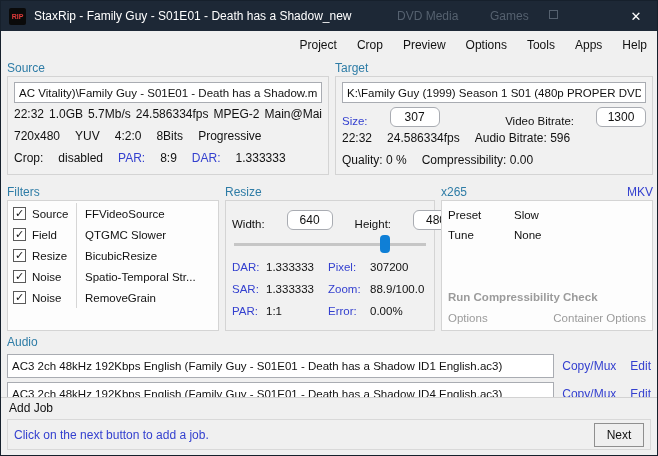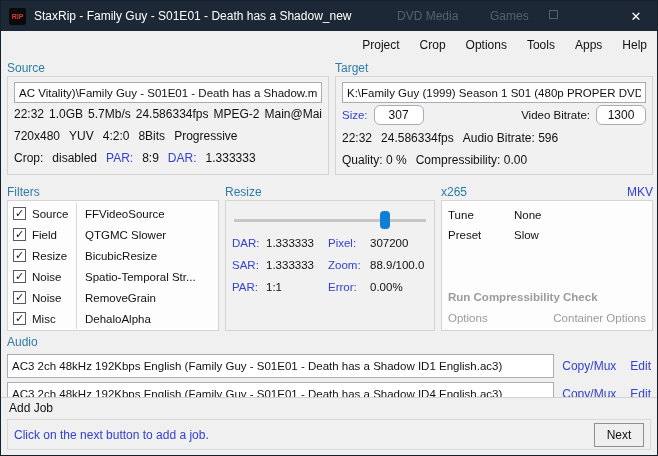--- a/index.html
+++ b/index.html
@@ -26,29 +26,29 @@
 
   
   .sec { position:absolute; }
   .sec-title { color:#2e7ca6; height:17px; display:flex; align-items:center; }
   .gbox { border:1px solid #d4d4d4; background:#f1f1f1; padding:5px 6px; }
   .white { background:#fdfdfd; }
   .tbox { border:1px solid #a9acb2; background:#fff; height:21px; font-family:"Liberation Sans",sans-serif;
           font-size:11.5px; padding:0 4px; color:#111; width:100%; }
   .tbox.num { text-align:center; font-size:12px; }
   .line { display:flex; gap:5px; align-items:center; height:22px; white-space:nowrap; overflow:hidden; font-size:12px; }
-  .line.sp { gap:9px; }
+  .line.sp { gap:15px; }
   .link { color:#3440cf; cursor:pointer; }
   .graylink { color:#9b9b9b; cursor:pointer; }
 
   
   .sec-source { left:6px; top:58px; width:322px; height:118px; }
   .sec-target { left:334px; top:58px; width:318px; height:118px; }
   .sec-source .gbox, .sec-target .gbox { height:99px; }
-  .trow { display:flex; align-items:center; height:24px; gap:6px; font-size:11.5px; white-space:nowrap; }
+  .trow { display:flex; align-items:flex-end; height:24px; gap:22px; font-size:11.5px; white-space:nowrap; }
   .trow .tbox { width:50px; flex:0 0 auto; height:20px;border-radius:6px; }
   .push { margin-left:auto; }
 
   
   .sec-filters { left:6px; top:182px; width:212px; height:148px; }
   .fbox { height:131px; padding:2px 0; }
   .frow { display:flex; align-items:center; height:21px; padding-left:5px; }
   .cb { width:13px; height:13px; border:1px solid #5a5a5a; background:#fff; margin-right:6px;
         flex:0 0 auto; display:flex; align-items:center; justify-content:center;
         font-size:11px; color:#111; line-height:1; }
@@ -100,20 +100,21 @@
     <span class="title-text">StaxRip - Family Guy - S01E01 - Death has a Shadow_new</span>
     <span class="ghost" style="left:396px;">DVD Media</span>
     <span class="ghost" style="left:489px;">Games</span>
     <span class="ghost-sq" style="left:548px;"></span>
     <span class="close-btn">✕</span>
   </div>
 
   <div class="menubar">
     <span class="menu-item">Project</span>
     <span class="menu-item">Crop</span>
+    <span class="menu-item">Preview</span>
     <span class="menu-item">Options</span>
     <span class="menu-item">Tools</span>
     <span class="menu-item">Apps</span>
     <span class="menu-item">Help</span>
   </div>
 
   <div class="sec sec-source">
     <div class="sec-title">Source</div>
     <div class="gbox">
       <input class="tbox" readonly="" value="AC Vitality)\Family Guy - S01E01 - Death has a Shadow.mkv" style="">
@@ -186,31 +187,32 @@
       <div class="frow">
         <span class="cb" data-checked="true"></span>
         <span class="fname">Noise</span>
         <span class="fval">Spatio-Temporal Str...</span>
       </div>
       <div class="frow">
         <span class="cb" data-checked="true"></span>
         <span class="fname">Noise</span>
         <span class="fval">RemoveGrain</span>
       </div>
-      <div class="frow">
-        <span class="cb" data-checked="true"></span>
-        <span class="fname">Misc</span>
-        <span class="fval">DehaloAlpha</span>
-      </div>
     </div>
   </div>
 
   <div class="sec sec-resize">
     <div class="sec-title">Resize</div>
     <div class="gbox rbox">
+      <div class="trow">
+        <span>Width:</span>
+        <input class="tbox num" style="width: 46px;" readonly="" value="640">
+        <span class="push">Height:</span>
+        <input class="tbox num" style="width: 46px;" readonly="" value="480">
+      </div>
       <div class="slider">
         <div class="track"></div>
         <div class="thumb"></div>
       </div>
       <div class="rgrid">
         <span class="link">DAR:</span>
         <span>1.333333</span>
         <span class="link">Pixel:</span>
         <span>307200</span>
       </div>
@@ -229,26 +231,26 @@
     </div>
   </div>
 
   <div class="sec sec-x265">
     <div class="sec-title x-title">
       <span>x265</span>
       <span class="link push">MKV</span>
     </div>
     <div class="gbox white xbox">
       <div class="xrow">
+        <span>Preset</span>
+        <span>Slow</span>
+      </div>
+      <div class="xrow">
         <span>Tune</span>
         <span>None</span>
-      </div>
-      <div class="xrow">
-        <span>Preset</span>
-        <span>Slow</span>
       </div>
       <span class="runcheck graylink">Run Compressibility Check</span>
       <div class="optrow">
         <span class="graylink">Options</span>
         <span class="graylink">Container Options</span>
       </div>
     </div>
   </div>
 
   <div class="sec sec-audio">

